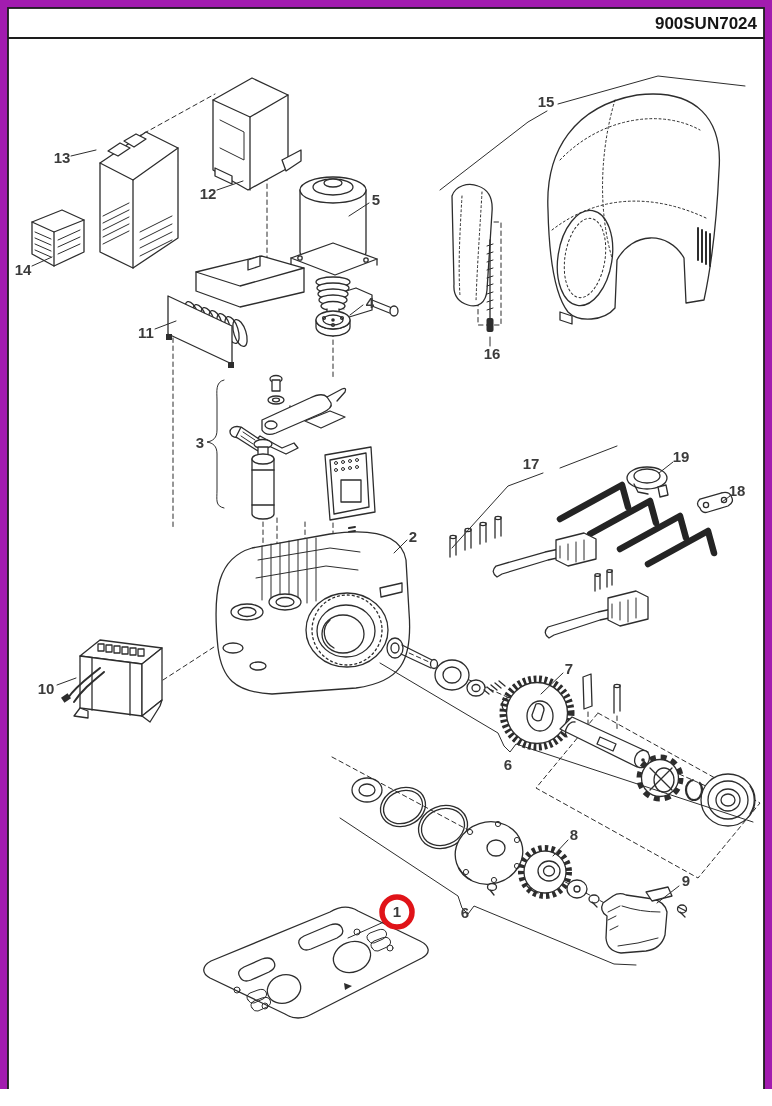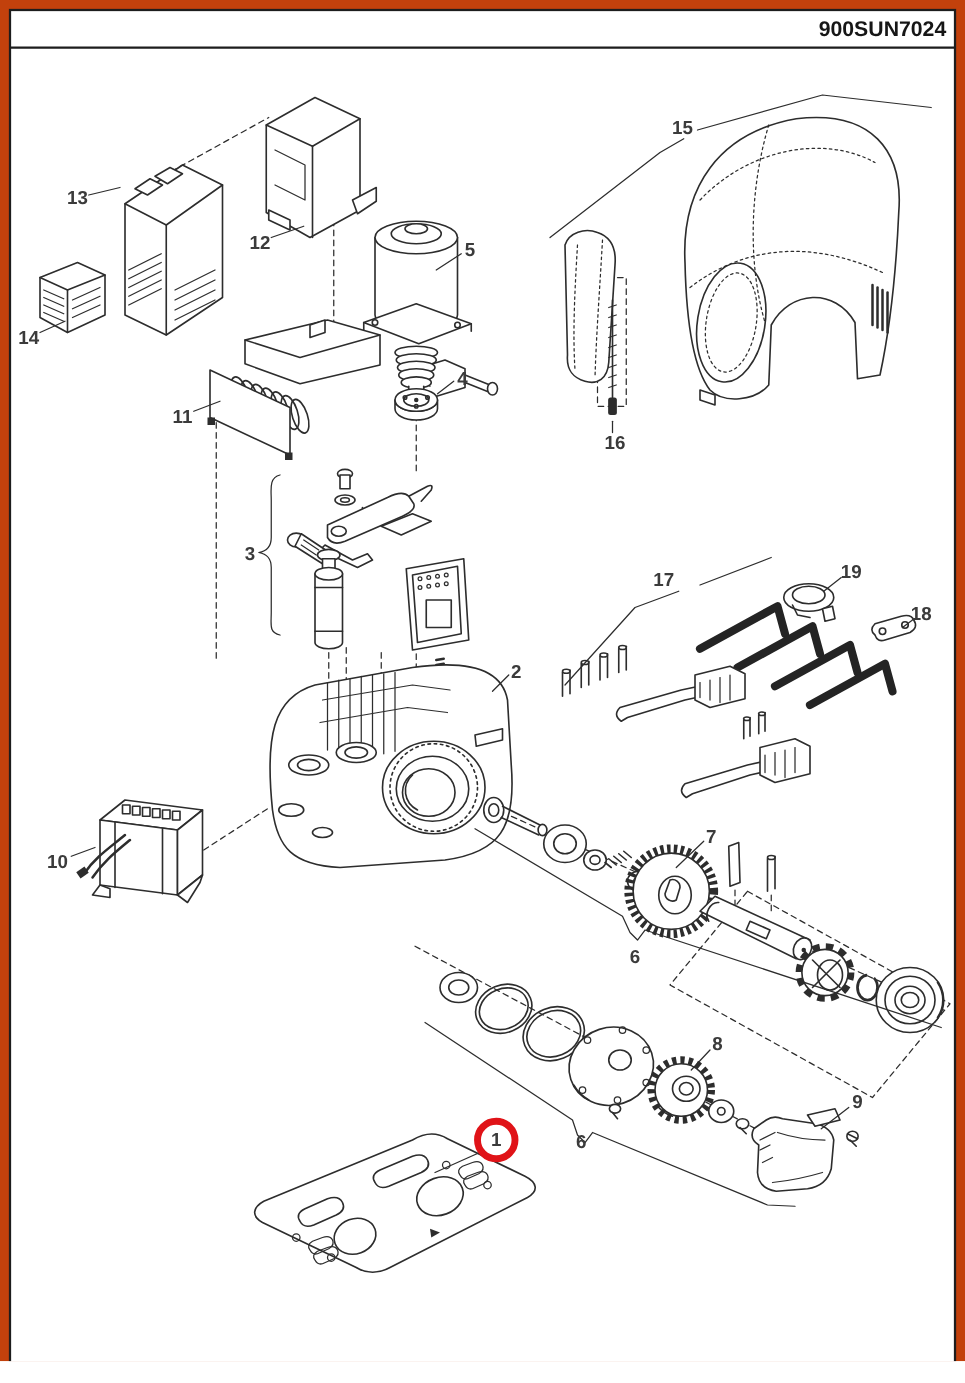--- a/index.html
+++ b/index.html
@@ -1,16 +1,16 @@
 <!DOCTYPE html>
 <html><head>
 <meta charset="utf-8">
 <style>
   html,body{margin:0;padding:0;background:#ffffff;}
-  .page{position:relative;width:772px;height:1089px;background:#c2410c;overflow:hidden;
+  .page{position:relative;width:772px;height:1089px;background:#a21caf;overflow:hidden;
         font-family:"Liberation Sans", sans-serif;}
   svg{position:absolute;left:0;top:0;}
   
   .s  {fill:none;stroke:#2d2d2d;stroke-width:1.3;stroke-linecap:round;stroke-linejoin:round;}
   .sw {fill:#ffffff;stroke:#2d2d2d;stroke-width:1.3;stroke-linecap:round;stroke-linejoin:round;}
   .s2 {stroke-width:2;}
   .thin{stroke-width:1;}
   .d  {stroke-dasharray:4.5 3.5;}
   .dd {stroke-dasharray:2 2.6;stroke-width:1;}
   .b  {fill:#2d2d2d;stroke:none;}

